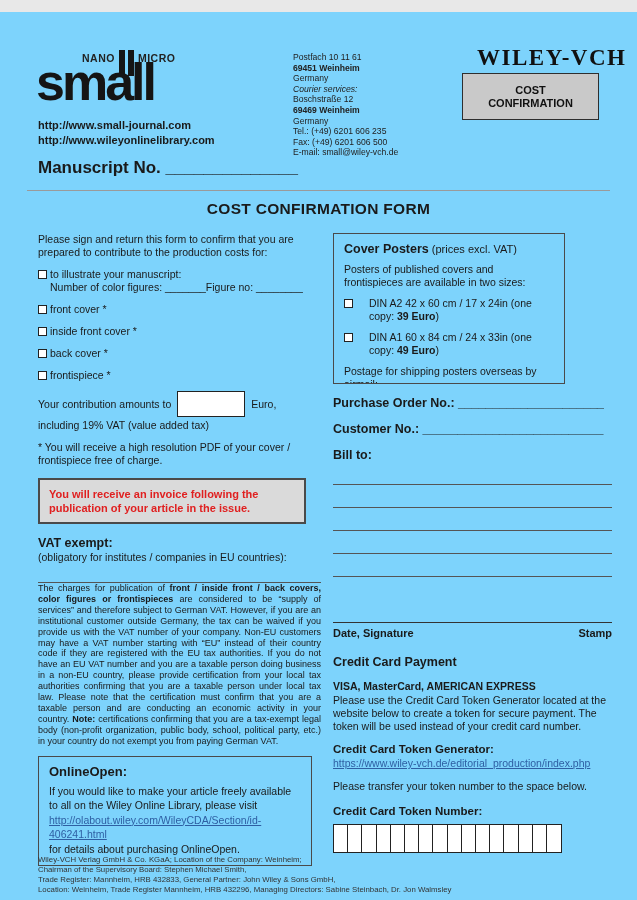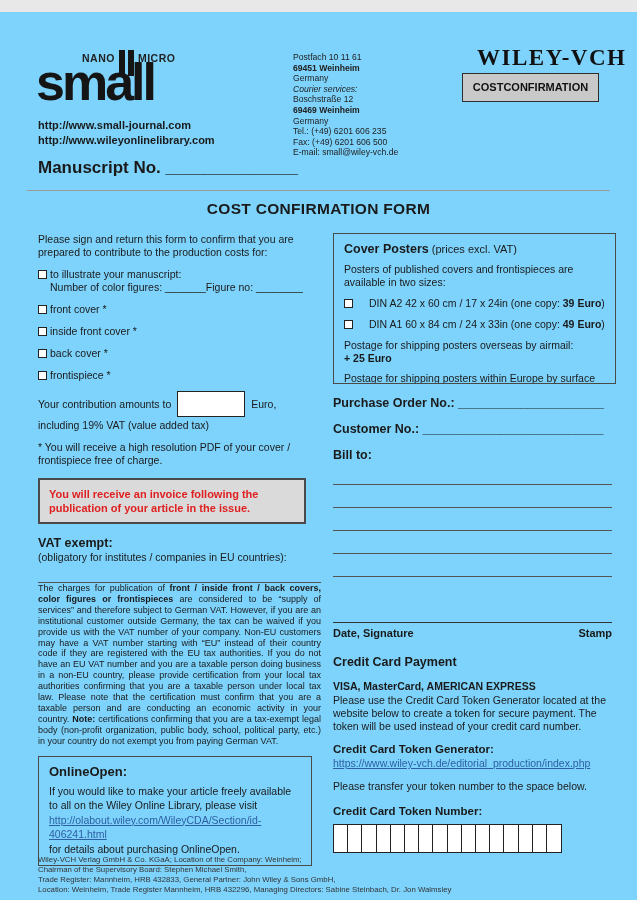--- a/index.html
+++ b/index.html
@@ -16,22 +16,22 @@
   .logo-top { position:absolute; left:44px; top:12px; display:flex; align-items:flex-start; gap:4px; }
   .logo-top .tag { font-size:10.5px; font-weight:bold; letter-spacing:0.5px; color:#222; padding-top:2px; }
   .logo-bar { width:6px; height:26px; background:#151515; display:inline-block; }
   .logo-bars { display:flex; gap:3px; }
   .logo-word { position:absolute; left:-2px; top:18px; font-size:52px; font-weight:bold; letter-spacing:-3px; color:#151515; line-height:1; }
   .site-urls { position:absolute; left:38px; top:106px; font-size:11px; font-weight:bold; line-height:15px; }
   .address { position:absolute; left:293px; top:40px; font-size:8.6px; line-height:10.6px; color:#222; }
   .address div:nth-child(2), .address div:nth-child(6) { font-weight:bold; }
   .address div:nth-child(4) { font-style:italic; }
   .wiley-logo { position:absolute; left:477px; top:33px; font-family:"Liberation Serif", serif; font-size:23px; font-weight:bold; letter-spacing:1.5px; color:#111; }
-  .badge { position:absolute; left:462px; top:61px; width:137px; height:29px; background:#c9c9c9; border:1px solid #2e2e2e;
-           display:flex; flex-direction:row; align-items:center; justify-content:center; font-size:11px; font-weight:bold; line-height:13px; color:#111; }
+  .badge { position:absolute; left:462px; top:61px; width:137px; height:47px; background:#c9c9c9; border:1px solid #2e2e2e;
+           display:flex; flex-direction:column; align-items:center; justify-content:center; font-size:11px; font-weight:bold; line-height:13px; color:#111; }
   .manuscript { position:absolute; left:38px; top:146px; font-size:17px; font-weight:bold; }
   .top-rule { position:absolute; left:27px; top:178px; width:583px; border-top:1.6px solid #9a9a9a; }
   .form-title { position:absolute; left:0; top:188px; width:637px; text-align:center; font-size:15.5px; font-weight:bold; letter-spacing:0.3px; }
 
   
   .col-left  { position:absolute; left:38px;  top:221px; width:283px; font-size:10.5px; line-height:13px; }
   .col-right { position:absolute; left:333px; top:221px; width:279px; font-size:10.5px; line-height:13px; }
 
   
   .intro { margin-bottom:9px; }
@@ -48,21 +48,21 @@
   .blank-line { border-bottom:1.2px solid #555; }
   .vat-blank { height:19px; width:283px; }
   .vat-info-title { margin-top:13px; font-size:9px; font-weight:bold; line-height:10.9px; }
   .vat-info-body { font-size:9px; line-height:10.9px; text-align:justify; max-height:187px; overflow:hidden; }
   .oo-box { margin-top:9px; width:274px; border:1.6px solid #4a4a4a; padding:8px 10px 9px; }
   .oo-title { font-size:13px; font-weight:bold; margin-bottom:6px; }
   .oo-box p { line-height:14.5px; }
   .link { color:#2e5fa3; text-decoration:underline; cursor:pointer; }
 
   
-  .posters-box { width:283px; height:151px; border:1.5px solid #4a4a4a; padding:9px 10px 0; overflow:hidden; }
+  .posters-box { width:232px; height:151px; border:1.5px solid #4a4a4a; padding:9px 10px 0; overflow:hidden; }
   .posters-title { font-size:11px; margin-bottom:7px; }
   .posters-title .b { font-size:12.5px; }
   .posters-intro { margin-bottom:8px; }
   .poster-option { gap:16px; margin-bottom:8px; }
   .postage { margin-top:2px; margin-bottom:7px; }
   .field-line { margin-top:13px; font-size:12.5px; font-weight:bold; white-space:nowrap; overflow:hidden; }
   .bill-to-label { margin-top:13px; font-size:12.5px; }
   .bill-line { width:279px; height:23px; }
   .bill-line:first-of-type { height:20px; }
   .sig-rule { margin-top:45px; width:279px; border-top:1.3px solid #333; }

